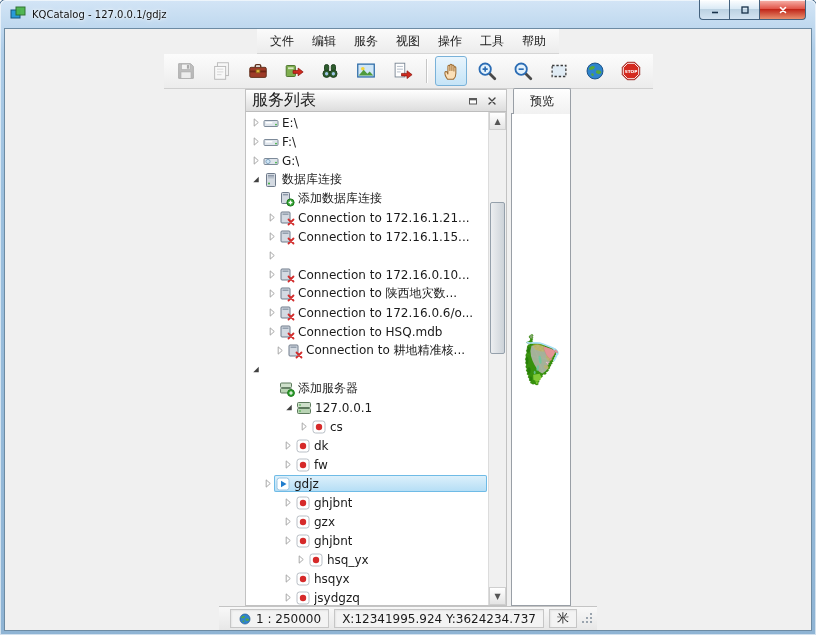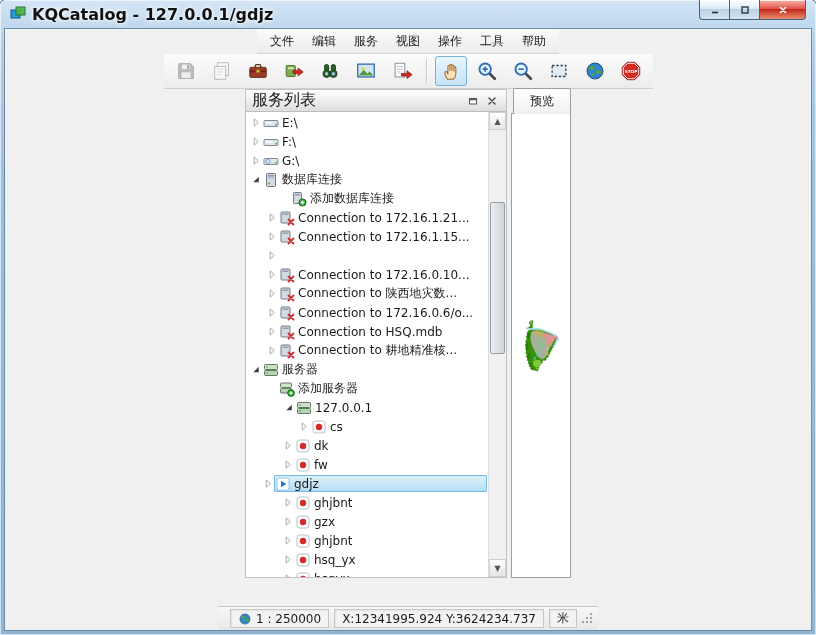--- a/index.html
+++ b/index.html
@@ -3,21 +3,21 @@
 <meta charset="utf-8">
 <style>
   html,body{margin:0;padding:0;}
   body{width:816px;height:635px;overflow:hidden;background:#ffffff;
        font-family:"DejaVu Sans","Liberation Sans",sans-serif;font-size:12px;color:#1a1a1a;}
   .window{position:absolute;inset:0;border-radius:6px 6px 0 0;
       background:linear-gradient(180deg,#d3e5f6 0%,#aecde8 8%,#9cc0de 30%,#8fb4d4 100%);
       box-shadow:inset 0 0 0 1px rgba(255,255,255,.6),0 0 0 1px #46698a;}
   
   .titlebar{height:28px;display:flex;align-items:center;gap:6px;padding:0 10px;}
-  .title-text{font-size:16px;color:#111;text-shadow:0 0 3px #fff,0 0 6px rgba(255,255,255,.9);font-weight:bold;}
+  .title-text{font-size:10px;color:#111;text-shadow:0 0 3px #fff,0 0 6px rgba(255,255,255,.9);}
   .caption{position:absolute;top:0;right:10px;display:flex;}
   .cap-btn{width:29px;height:19px;display:flex;align-items:center;justify-content:center;
       border:1px solid #44627e;border-top:none;
       background:linear-gradient(180deg,#fdfeff,#dcebf6 45%,#bcd2e2 50%,#d3e3f1);
       box-shadow:inset 0 1px 0 rgba(255,255,255,.8);}
   .cap-btn.min{border-radius:0 0 0 4px;border-right:none;}
   .cap-btn.max{border-right:none;}
   .cap-btn.close{width:45px;border-radius:0 0 4px 0;
       background:linear-gradient(180deg,#f7b6ae,#e2574b 45%,#c1281b 50%,#e98f6e);}
   
@@ -62,21 +62,21 @@
   .splitter{width:4px;flex:0 0 4px;background:#f0f0f0;}
   
   .preview{flex:1;display:flex;flex-direction:column;min-width:0;background:#f0f0f0;}
   .tabbar{height:24px;flex:0 0 24px;display:flex;align-items:flex-end;padding-left:2px;}
   .tab{padding:4px 16px;background:linear-gradient(#fefefe,#f1f1f1);border:1px solid #999fa6;
       border-bottom:none;border-radius:2px 2px 0 0;position:relative;z-index:2;margin-bottom:-1px;}
   .map-area{flex:1;position:relative;background:#ffffff;border:1px solid #999fa6;z-index:1;min-height:0;}
   .map-area svg{position:absolute;inset:0;width:100%;height:100%;}
   
   .statusbar{height:23px;flex:0 0 23px;background:linear-gradient(#f8f8f8,#e7e7e7);
-      border-top:1px solid #c4c4c4;display:flex;align-items:center;padding:0 2px 0 6px;margin-top:28px;}
+      border-top:1px solid #c4c4c4;display:flex;align-items:center;padding:0 2px 0 6px;}
   .sb-spacer{flex:1;}
   .sb-seg{height:17px;display:flex;align-items:center;gap:4px;padding:0 7px;margin-left:5px;
       border:1px solid #c6c6c6;background:#f3f3f3;box-shadow:inset 1px 1px 2px rgba(0,0,0,.06);}
   .sb-globe svg{width:14px;height:14px;display:block;}
   .resize-grip{width:14px;height:14px;margin-left:4px;}
 </style>
 </head>
 <body>
 
 <div class="window">
@@ -294,21 +294,21 @@
                     <svg viewBox="0 0 16 16">
                       <rect x="3.5" y="1.5" width="9" height="13" rx="1" fill="#d4dae2" stroke="#6e7a8a"></rect>
                       <rect x="5" y="3" width="6" height="1.6" fill="#8d99a9"></rect>
                       <rect x="5" y="5.2" width="6" height="1.2" fill="#aeb8c4"></rect>
                       <circle cx="6" cy="11.5" r="1" fill="#3fae3f"></circle>
                     </svg>
                   </span>
                   <span class="tree-label">数据库连接</span>
                 </span>
               </div>
-              <div class="tree-row" style="padding-left: 32px;">
+              <div class="tree-row" style="padding-left: 20px;">
                 <span class="expander"></span>
                 <span class="row-content">
                   <span class="tree-icon">
                     <svg viewBox="0 0 16 16">
                       <rect x="2.5" y="1.5" width="8" height="11" rx="1" fill="#d4dae2" stroke="#6e7a8a"></rect>
                       <rect x="4" y="3" width="5" height="1.4" fill="#8d99a9"></rect>
                       <circle cx="11.5" cy="11.5" r="3.6" fill="#2fa12f" stroke="#1d7a1d"></circle>
                       <path d="M11.5 9.6 V13.4 M9.6 11.5 H13.4" stroke="#ffffff" stroke-width="1.3"></path>
                     </svg>
                   </span>
@@ -417,84 +417,73 @@
                   <span class="tree-icon">
                     <svg viewBox="0 0 16 16">
                       <rect x="2" y="2" width="9" height="11" rx="1" fill="#d4dae2" stroke="#6e7a8a"></rect>
                       <rect x="3.5" y="3.5" width="6" height="1.4" fill="#8d99a9"></rect>
                       <path d="M9.5 9.5 L14.5 14.5 M14.5 9.5 L9.5 14.5" stroke="#d22c2c" stroke-width="1.8" stroke-linecap="round"></path>
                     </svg>
                   </span>
                   <span class="tree-label">Connection to HSQ.mdb</span>
                 </span>
               </div>
-              <div class="tree-row" style="padding-left: 20px;">
+              <div class="tree-row" style="padding-left: 20px; margin-left: 8px;">
                 <span class="expander">
                   <svg width="10" height="11" viewBox="0 0 11 11">
                     <path d="M3.5 1.5 L8 5.5 L3.5 9.5 Z" fill="#ffffff" stroke="#a0a0a0"></path>
                   </svg>
                 </span>
                 <span class="row-content">
                   <span class="tree-icon">
                     <svg viewBox="0 0 16 16">
                       <rect x="2" y="2" width="9" height="11" rx="1" fill="#d4dae2" stroke="#6e7a8a"></rect>
                       <rect x="3.5" y="3.5" width="6" height="1.4" fill="#8d99a9"></rect>
                       <path d="M9.5 9.5 L14.5 14.5 M14.5 9.5 L9.5 14.5" stroke="#d22c2c" stroke-width="1.8" stroke-linecap="round"></path>
                     </svg>
                   </span>
                   <span class="tree-label">Connection to 耕地精准核...</span>
                 </span>
               </div>
               <div class="tree-row" style="padding-left: 4px;">
+                <span class="expander">
+                  <svg width="10" height="11" viewBox="0 0 11 11">
+                    <path d="M8.5 2.5 L8.5 8.5 L2.5 8.5 Z" fill="#404040"></path>
+                  </svg>
+                </span>
+              </div>
+              <div class="tree-row" style="padding-left: 20px;">
+                <span class="expander"></span>
+                <span class="row-content">
+                  <span class="tree-icon">
+                    <svg viewBox="0 0 16 16">
+                      <rect x="1.5" y="2" width="11" height="4.6" rx="1" fill="#cfe0cb" stroke="#5d7a5d"></rect>
+                      <rect x="1.5" y="7.4" width="11" height="4.6" rx="1" fill="#b9d4b4" stroke="#5d7a5d"></rect>
+                      <circle cx="12" cy="12" r="3.4" fill="#2fa12f" stroke="#1d7a1d"></circle>
+                      <path d="M12 10.2 V13.8 M10.2 12 H13.8" stroke="#ffffff" stroke-width="1.2"></path>
+                    </svg>
+                  </span>
+                  <span class="tree-label">添加服务器</span>
+                </span>
+              </div>
+              <div class="tree-row" style="padding-left: 37px;">
                 <span class="expander">
                   <svg width="10" height="11" viewBox="0 0 11 11">
                     <path d="M8.5 2.5 L8.5 8.5 L2.5 8.5 Z" fill="#404040"></path>
                   </svg>
                 </span>
                 <span class="row-content">
                   <span class="tree-icon">
                     <svg viewBox="0 0 16 16">
                       <rect x="1.5" y="2.5" width="13" height="5" rx="1" fill="#cfe0cb" stroke="#5d7a5d"></rect>
                       <rect x="1.5" y="8.5" width="13" height="5" rx="1" fill="#b9d4b4" stroke="#5d7a5d"></rect>
                       <circle cx="4" cy="5" r="0.8" fill="#2fa12f"></circle>
                       <circle cx="4" cy="11" r="0.8" fill="#2fa12f"></circle>
                     </svg>
                   </span>
-                  <span class="tree-label">服务器</span>
-                </span>
-              </div>
-              <div class="tree-row" style="padding-left: 20px;">
-                <span class="expander"></span>
-                <span class="row-content">
-                  <span class="tree-icon">
-                    <svg viewBox="0 0 16 16">
-                      <rect x="1.5" y="2" width="11" height="4.6" rx="1" fill="#cfe0cb" stroke="#5d7a5d"></rect>
-                      <rect x="1.5" y="7.4" width="11" height="4.6" rx="1" fill="#b9d4b4" stroke="#5d7a5d"></rect>
-                      <circle cx="12" cy="12" r="3.4" fill="#2fa12f" stroke="#1d7a1d"></circle>
-                      <path d="M12 10.2 V13.8 M10.2 12 H13.8" stroke="#ffffff" stroke-width="1.2"></path>
-                    </svg>
-                  </span>
-                  <span class="tree-label">添加服务器</span>
-                </span>
-              </div>
-              <div class="tree-row" style="padding-left: 37px;">
-                <span class="expander">
-                  <svg width="10" height="11" viewBox="0 0 11 11">
-                    <path d="M8.5 2.5 L8.5 8.5 L2.5 8.5 Z" fill="#404040"></path>
-                  </svg>
-                </span>
-                <span class="row-content">
-                  <span class="tree-icon">
-                    <svg viewBox="0 0 16 16">
-                      <rect x="1.5" y="2.5" width="13" height="5" rx="1" fill="#cfe0cb" stroke="#5d7a5d"></rect>
-                      <rect x="1.5" y="8.5" width="13" height="5" rx="1" fill="#b9d4b4" stroke="#5d7a5d"></rect>
-                      <circle cx="4" cy="5" r="0.8" fill="#2fa12f"></circle>
-                      <circle cx="4" cy="11" r="0.8" fill="#2fa12f"></circle>
-                    </svg>
-                  </span>
                   <span class="tree-label">127.0.0.1</span>
                 </span>
               </div>
               <div class="tree-row" style="padding-left: 52px;">
                 <span class="expander">
                   <svg width="10" height="11" viewBox="0 0 11 11">
                     <path d="M3.5 1.5 L8 5.5 L3.5 9.5 Z" fill="#ffffff" stroke="#a0a0a0"></path>
                   </svg>
                 </span>
                 <span class="row-content">
@@ -596,21 +585,21 @@
                 <span class="row-content">
                   <span class="tree-icon">
                     <svg viewBox="0 0 16 16">
                       <rect x="2" y="2" width="12" height="12" rx="2.5" fill="#ffffff" stroke="#b9bfc6"></rect>
                       <circle cx="8" cy="8" r="3.2" fill="#d62a2a"></circle>
                     </svg>
                   </span>
                   <span class="tree-label">ghjbnt</span>
                 </span>
               </div>
-              <div class="tree-row" style="padding-left: 36px;">
+              <div class="tree-row" style="padding-left: 36px; margin-left: 13px;">
                 <span class="expander">
                   <svg width="10" height="11" viewBox="0 0 11 11">
                     <path d="M3.5 1.5 L8 5.5 L3.5 9.5 Z" fill="#ffffff" stroke="#a0a0a0"></path>
                   </svg>
                 </span>
                 <span class="row-content">
                   <span class="tree-icon">
                     <svg viewBox="0 0 16 16">
                       <rect x="2" y="2" width="12" height="12" rx="2.5" fill="#ffffff" stroke="#b9bfc6"></rect>
                       <circle cx="8" cy="8" r="3.2" fill="#d62a2a"></circle>

